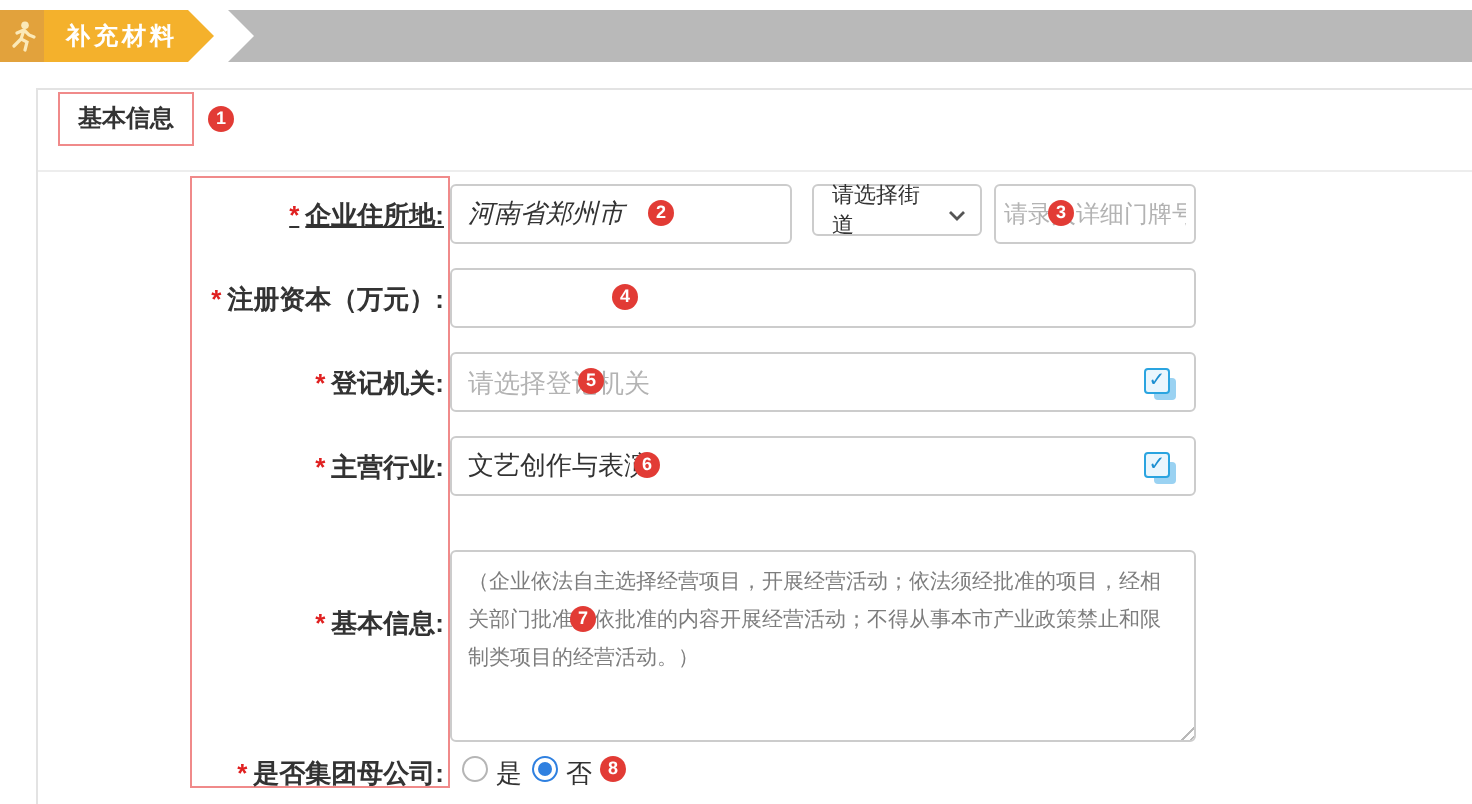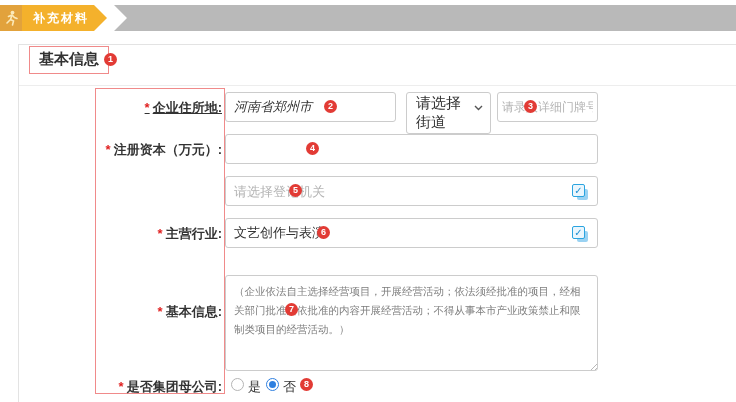--- a/index.html
+++ b/index.html
@@ -16,37 +16,37 @@
   .crumb-square { left:0; top:0; width:22px; height:26px; background:#e2a23c;
     display:flex; align-items:center; justify-content:center; }
   .crumb-label { position:absolute; left:33px; top:0; height:24px; line-height:26px;
     color:#fff; font-size:12px; letter-spacing:2px; font-weight:700; }
 
   
   .panel-top { left:18px; right:-2px; top:44px; height:1px; background:#e3e3e3; }
   .panel-left { left:18px; top:44px; width:1px; bottom:-2px; background:#e3e3e3; }
   .panel-divider { left:19px; right:0; top:85px; height:1px; background:#ededed; }
   .title-box { left:29px; top:46px; padding:3px 9px 4px 9px; border:1px solid #f08a8a; background:#fff; }
-  .title-text { font-size:15px; font-weight:700; color:#333; }
+  .title-text { font-size:12px; font-weight:700; color:#333; }
 
   
   .anno-rect { left:95px; top:88px; width:130px; height:306px; border:1px solid #f08a8a; }
   .badge { position:absolute; width:13px; height:13px; border-radius:50%; background:#e23b35;
     color:#fff; font-size:9px; font-weight:700; line-height:13px; text-align:center; z-index:30; }
 
   
   .flabel { left:40px; width:182px; text-align:right; font-size:13px; font-weight:700;
     color:#333; white-space:nowrap; }
   .req { color:#e02020; margin-right:3px; font-weight:700; }
   .tin { position:absolute; height:30px; border:1px solid #ccc; border-radius:3px; background:#fff;
     font-size:13px; color:#333; padding:0 8px; font-family:"Liberation Sans",sans-serif; outline:none; }
   .tin::placeholder { color:#b3b3b3; opacity:1; }
   .tin.clip { padding:0 4px; font-size:12px; white-space:nowrap; overflow:hidden; }
-  .sel { position:absolute; height:42px; border:1px solid #ccc; border-radius:3px; background:#fff;
-    font-size:15px; color:#333; display:flex; align-items:center; padding:0 22px 0 9px; cursor:pointer; }
+  .sel { position:absolute; height:26px; border:1px solid #ccc; border-radius:3px; background:#fff;
+    font-size:11px; color:#333; display:flex; align-items:center; padding:0 22px 0 9px; cursor:pointer; }
   .sel .chev { position:absolute; right:7px; top:12px; }
   .link { font-size:13px; color:#3a8ee6; cursor:pointer; white-space:nowrap; }
   .ta { left:225px; top:275px; width:373px; height:96px; border:1px solid #ccc; border-radius:3px;
     background:#fff; resize:none; padding:6px 8px; font-family:"Liberation Serif","DejaVu Serif",serif;
     font-size:10.5px; line-height:19px; color:#7d7d7d; letter-spacing:0; outline:none; }
   .resize-grip { left:588px; top:361px; width:9px; height:9px;
     background:repeating-linear-gradient(135deg,transparent,transparent 2px,#b9b9b9 2px,#b9b9b9 3px);
     clip-path:polygon(100% 0,100% 100%,0 100%); z-index:5; }
 
   
@@ -104,20 +104,23 @@
   </div>
   <input class="tin clip" style="left: 497px; top: 92px; width: 101px;" placeholder="请录入详细门牌号,例">
   <span class="badge" style="left:524px; top:100px;">3</span>
 
   <div class="abs flabel" style="top:141px;">
     <span class="req">*</span><span>注册资本（万元）:</span>
   </div>
   <input class="tin" style="left: 225px; top: 134px; width: 373px;" value="">
   <span class="badge" style="left:306px; top:142px;">4</span>
 
+  <div class="abs flabel" style="top:183px;">
+    <span class="req">*</span><span>登记机关:</span>
+  </div>
   <input class="tin" style="left: 225px; top: 176px; width: 373px;" placeholder="请选择登记机关">
   <span class="badge" style="left:289px; top:184px;">5</span>
   <div class="abs pick" style="left:572px; top:184px;">
     <span class="back"></span>
       <span class="front">✓</span>
   </div>
 
   <div class="abs flabel" style="top:225px;">
     <span class="req">*</span><span>主营行业:</span>
   </div>

